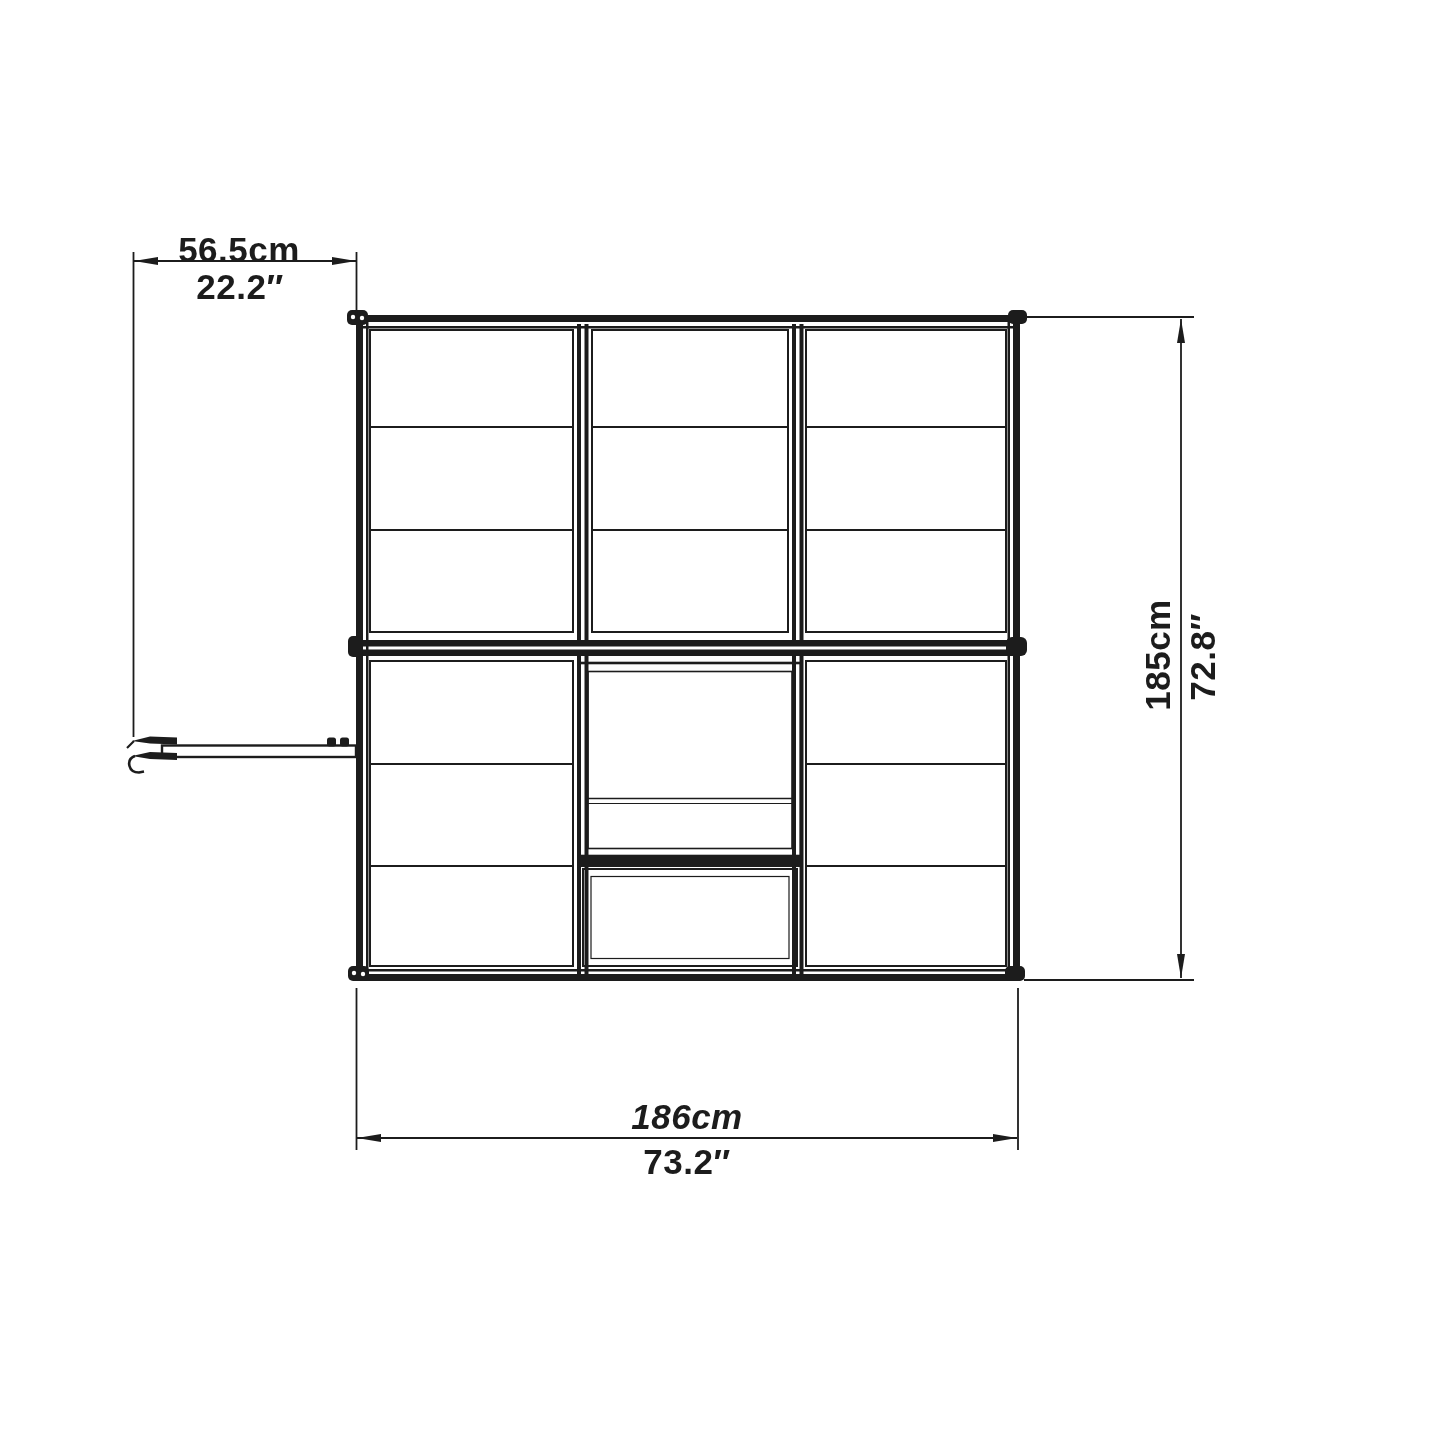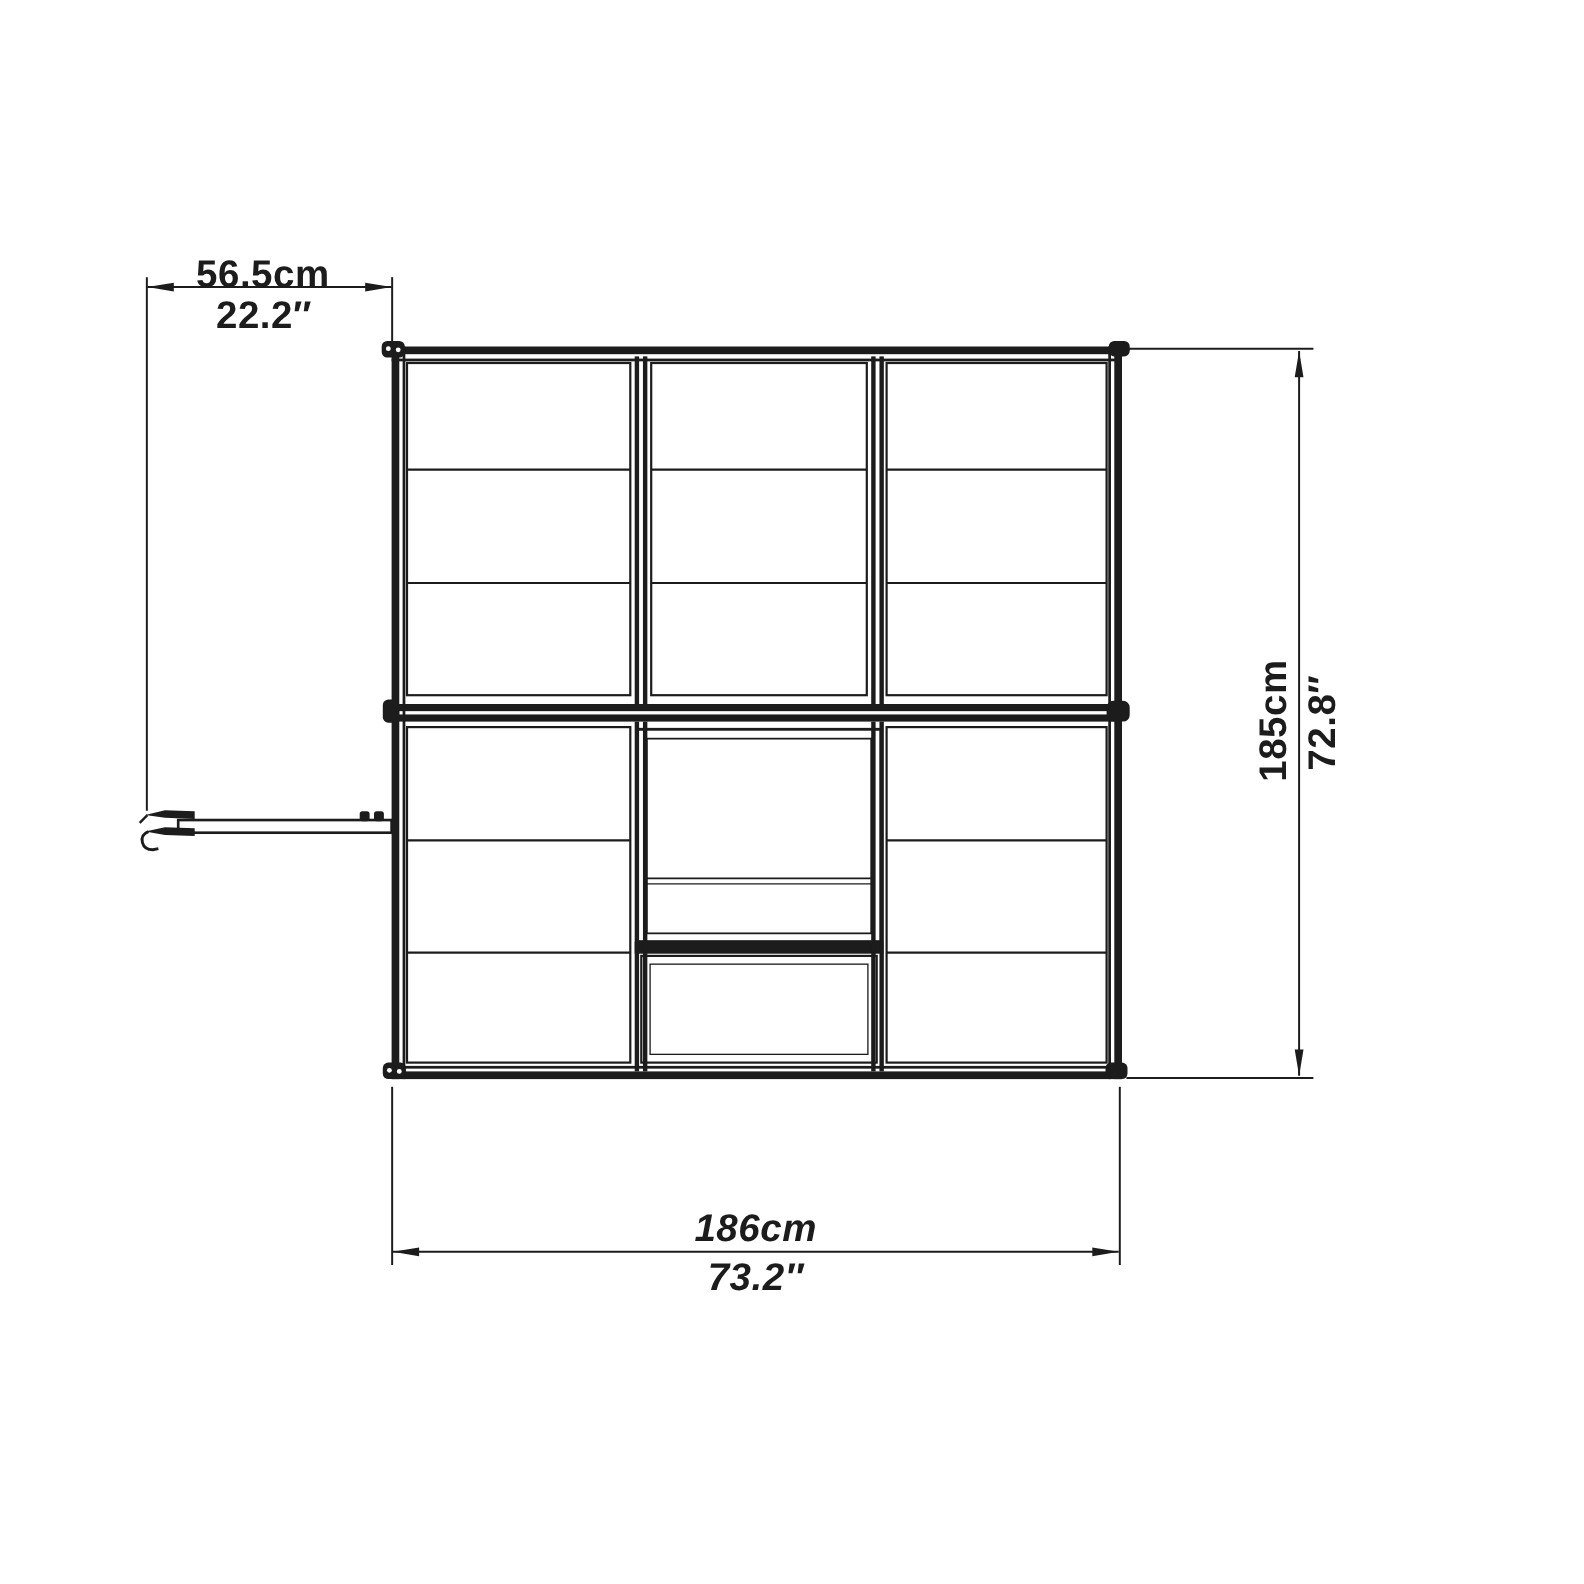--- a/index.html
+++ b/index.html
@@ -133,15 +133,15 @@
   </g>
 </svg>
 
 <div class="lbl" style="left:239px; top:250px;">56.5cm</div>
 <div class="lbl" style="left:240px; top:287px;text-align:center;">22.2″</div>
 
 <div class="lbl rot" style="left:1158px; top:655px;">185cm</div>
 <div class="lbl rot" style="left:1203px; top:657px;">72.8″</div>
 
 <div class="lbl" style="left:687px; top:1117px;font-style:italic;">186cm</div>
-<div class="lbl" style="left:687px; top:1162px;font-style:italic;">73.2″</div>
+<div class="lbl" style="left:687px; top:1162px;">73.2″</div>
 
 </div>
 
 </body></html>

